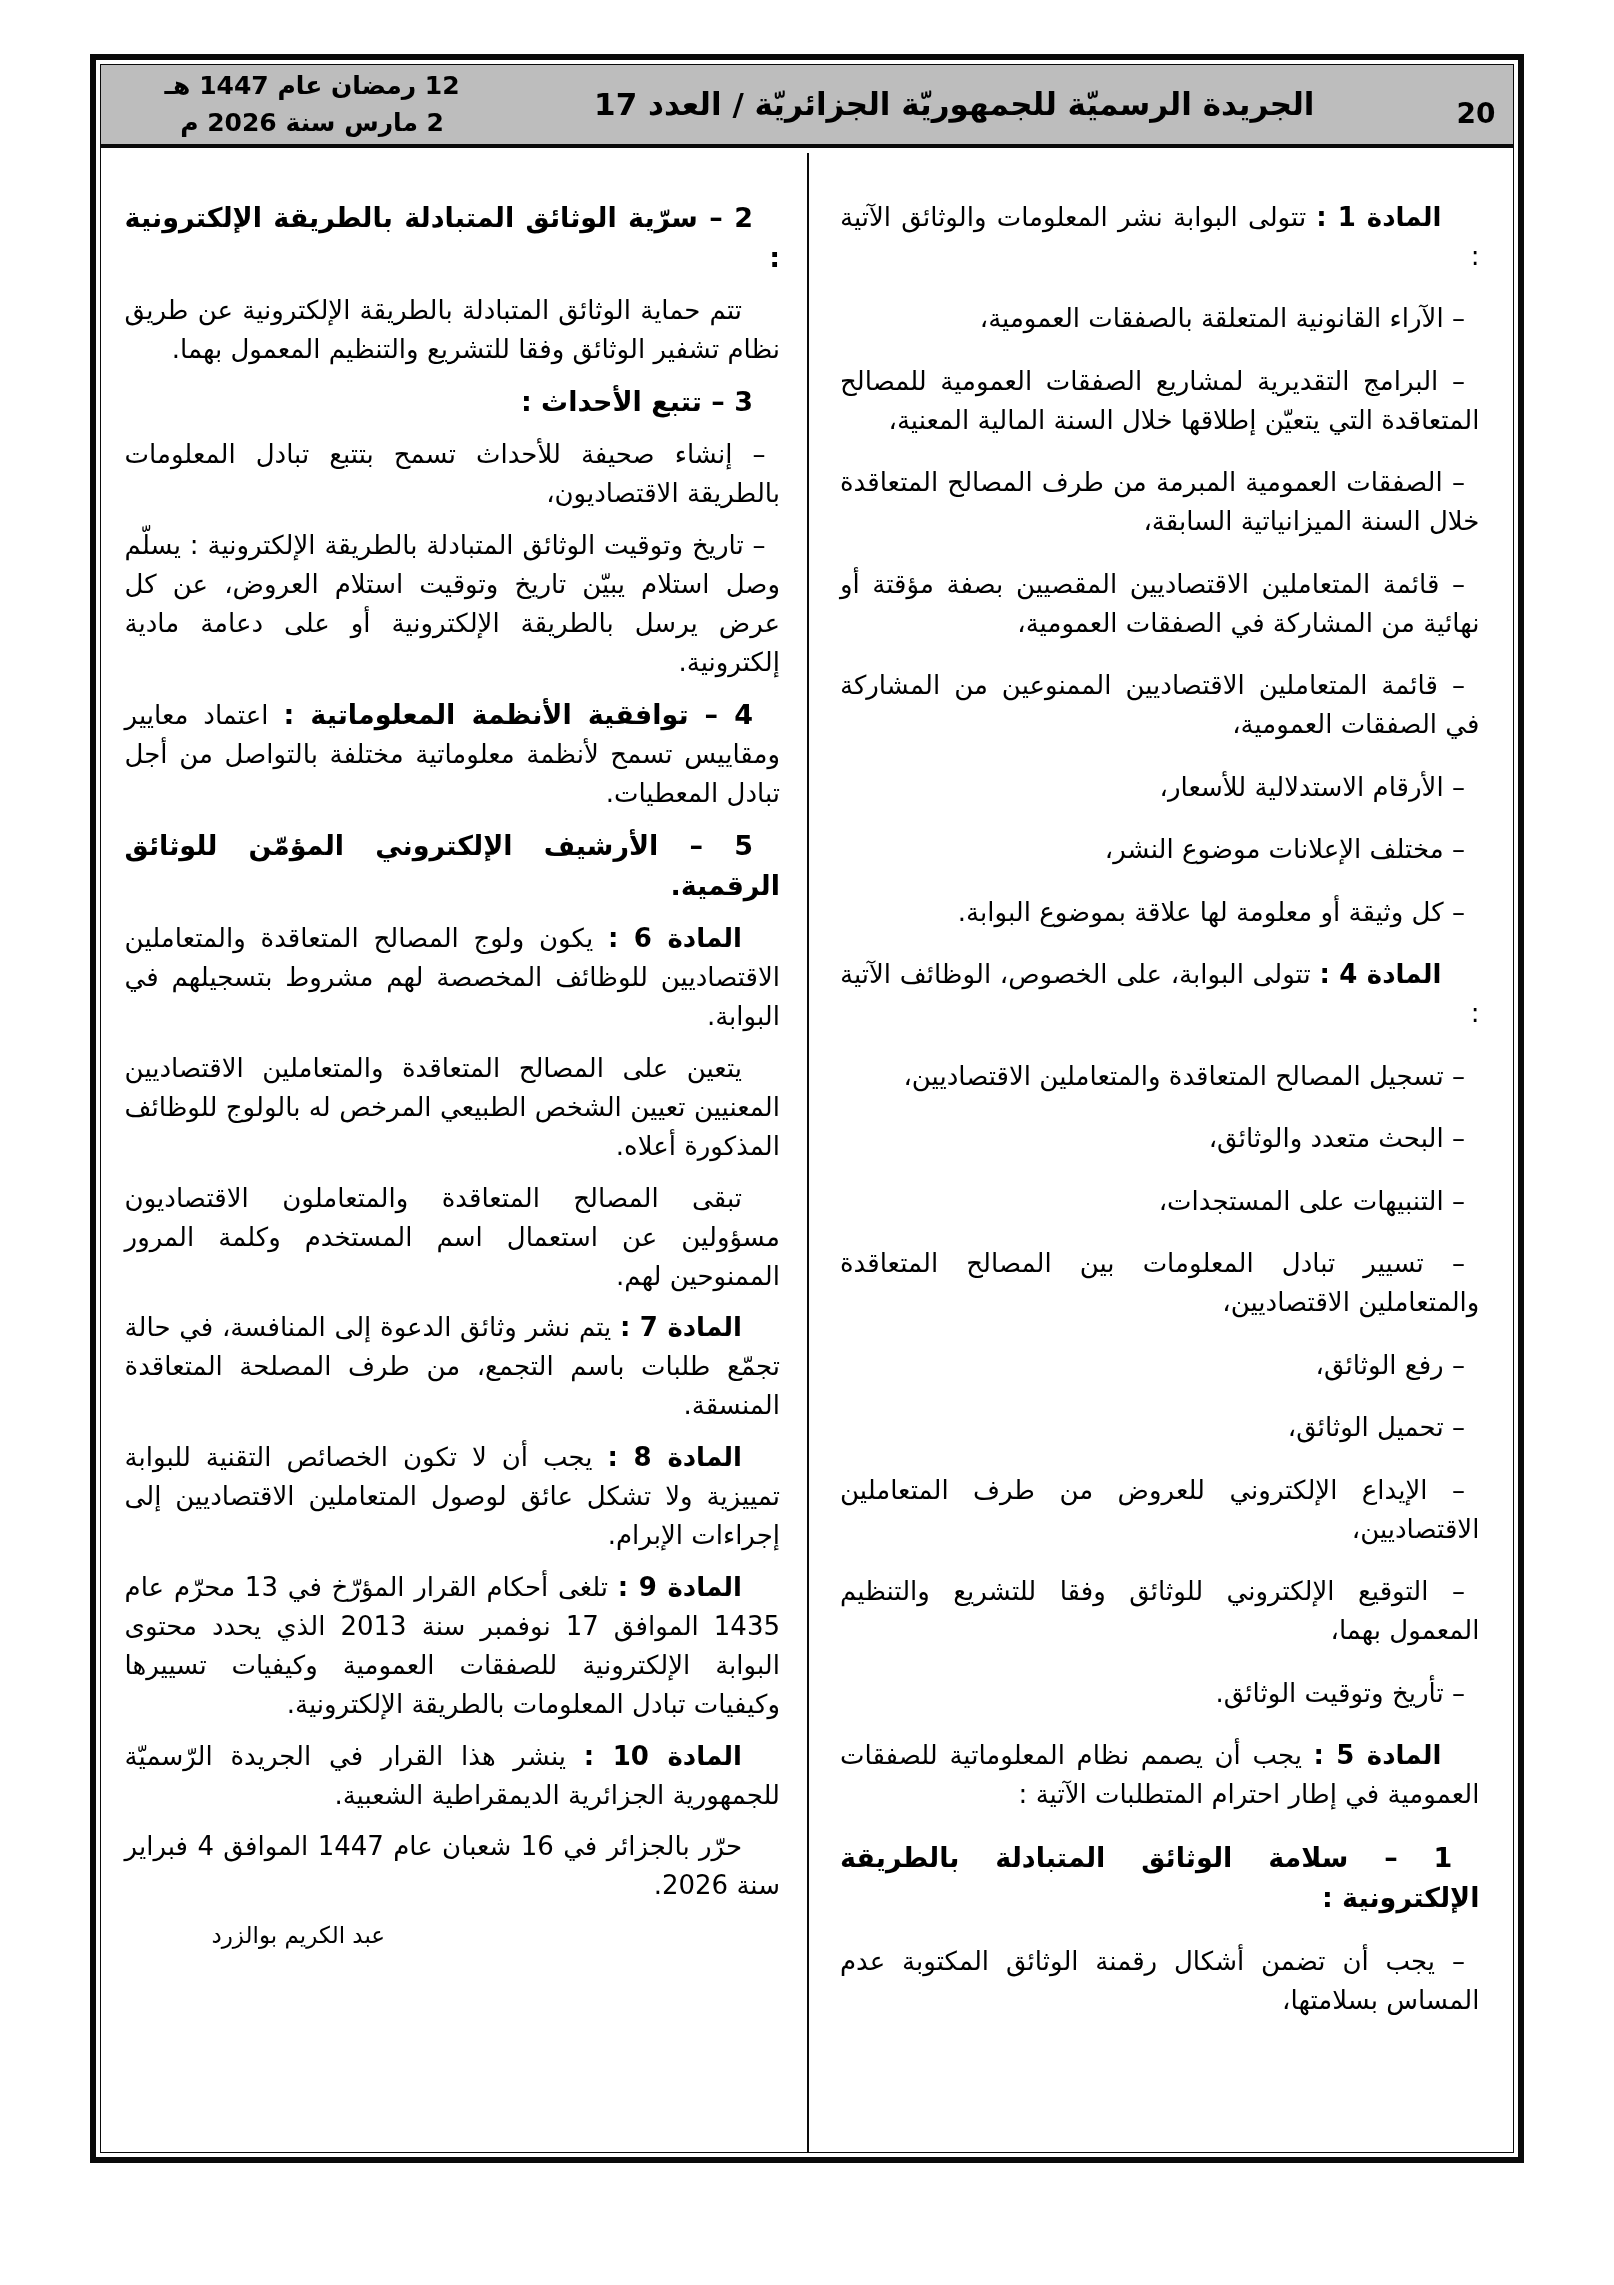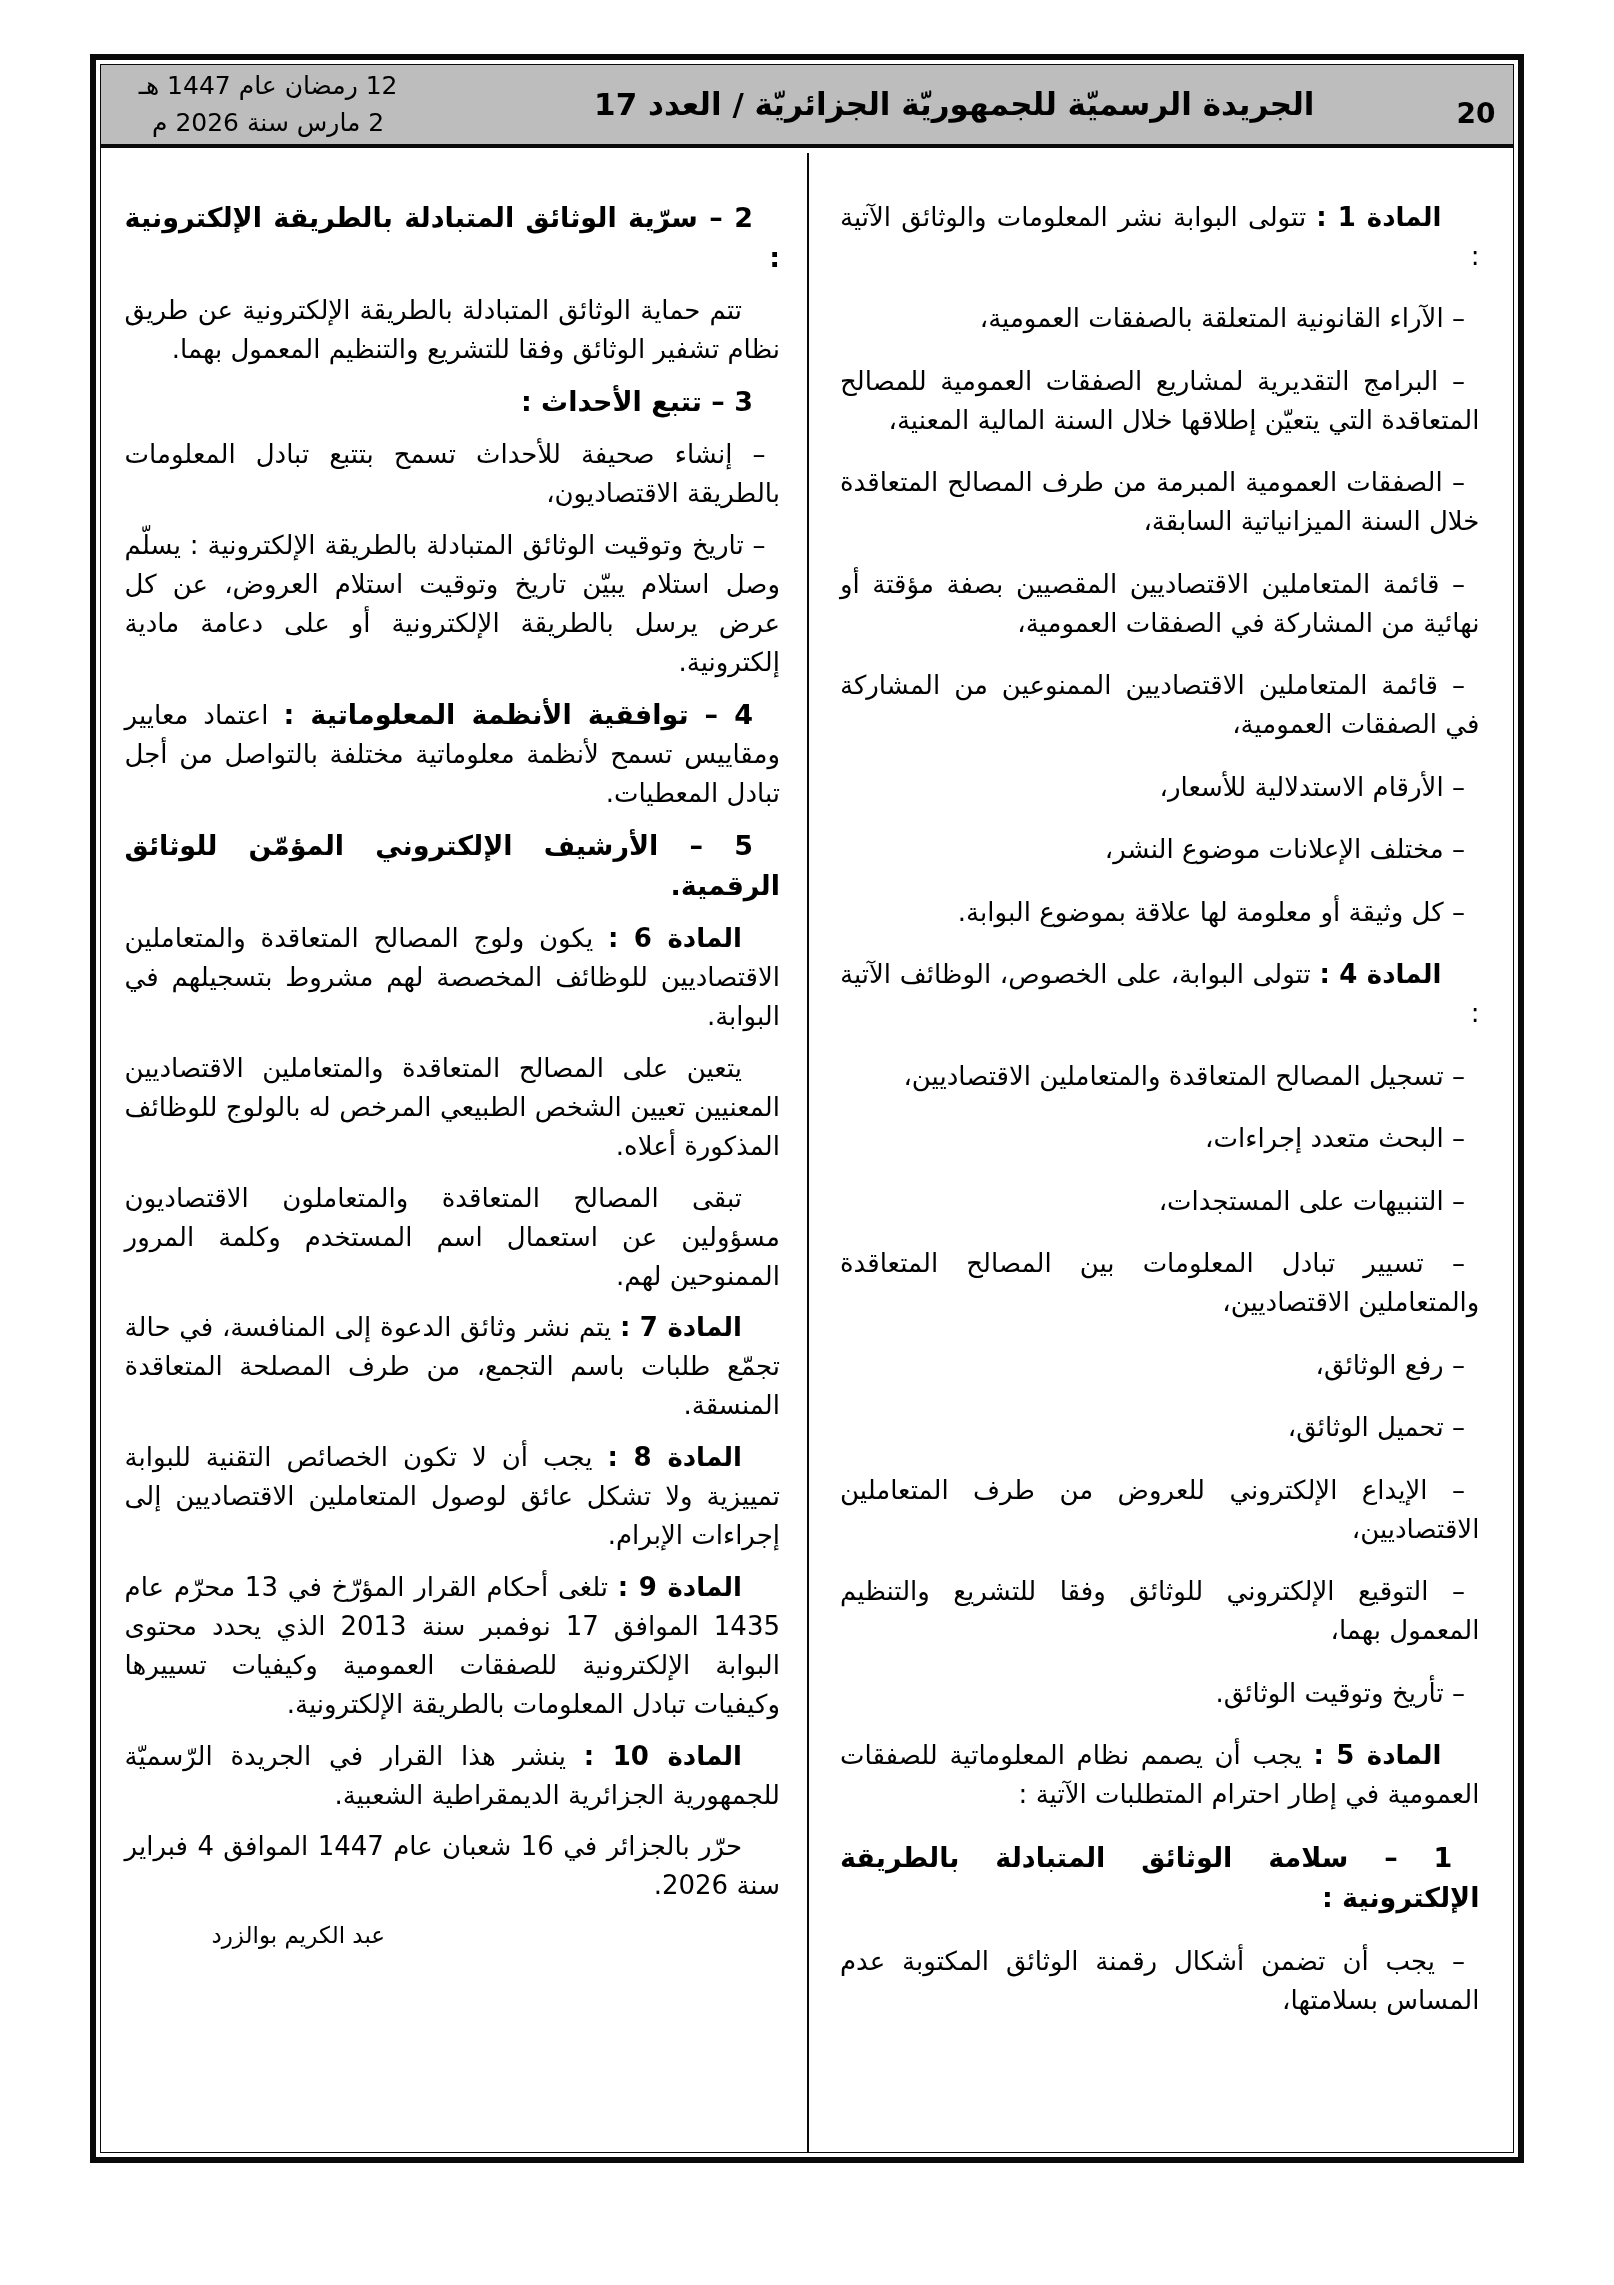--- a/index.html
+++ b/index.html
@@ -16,21 +16,21 @@
     position:absolute;inset:3.6px;border:1.8px solid #0a0a0a;overflow:hidden;
   }
   .band{
     position:absolute;top:0;left:0;right:0;height:83px;
     background:#bdbdbd;border-bottom:4.5px solid #0a0a0a;
     display:flex;align-items:center;box-sizing:border-box;
     padding:0 18px;
   }
   .band .pageno{width:181px;text-align:right;font-size:28px;font-weight:bold;margin-top:18px;}
   
-  .band .dates{width:299px;text-align:center;font-size:25px;font-weight:normal;line-height:1.5;}
+  .band .dates{width:299px;text-align:center;font-size:25px;font-weight:bold;line-height:1.5;margin-left:44px;}
   .band .title{flex:1;text-align:right;font-size:31px;font-weight:bold;}
   .body{
     position:absolute;top:88px;bottom:0;left:0;right:0;
     display:flex;
   }
   .col{
     width:50%;box-sizing:border-box;overflow:hidden;
     padding-top:45px;padding-bottom:7.2px;
   }
   .col-right{
@@ -80,21 +80,21 @@
           <p class="item">– الآراء القانونية المتعلقة بالصفقات العمومية،</p>
           <p class="item">– البرامج التقديرية لمشاريع الصفقات العمومية للمصالح المتعاقدة التي يتعيّن إطلاقها خلال السنة المالية المعنية،</p>
           <p class="item">– الصفقات العمومية المبرمة من طرف المصالح المتعاقدة خلال السنة الميزانياتية السابقة،</p>
           <p class="item">– قائمة المتعاملين الاقتصاديين المقصيين بصفة مؤقتة أو نهائية من المشاركة في الصفقات العمومية،</p>
           <p class="item">– قائمة المتعاملين الاقتصاديين الممنوعين من المشاركة في الصفقات العمومية،</p>
           <p class="item">– الأرقام الاستدلالية للأسعار،</p>
           <p class="item">– مختلف الإعلانات موضوع النشر،</p>
           <p class="item">– كل وثيقة أو معلومة لها علاقة بموضوع البوابة.</p>
           <p class="article"><b>المادة 4 :</b> تتولى البوابة، على الخصوص، الوظائف الآتية :</p>
           <p class="item">– تسجيل المصالح المتعاقدة والمتعاملين الاقتصاديين،</p>
-          <p class="item">– البحث متعدد إجراءات،</p>
+          <p class="item">– البحث متعدد والوثائق،</p>
           <p class="item">– التنبيهات على المستجدات،</p>
           <p class="item">– تسيير تبادل المعلومات بين المصالح المتعاقدة والمتعاملين الاقتصاديين،</p>
           <p class="item">– رفع الوثائق،</p>
           <p class="item">– تحميل الوثائق،</p>
           <p class="item">– الإيداع الإلكتروني للعروض من طرف المتعاملين الاقتصاديين،</p>
           <p class="item">– التوقيع الإلكتروني للوثائق وفقا للتشريع والتنظيم المعمول بهما،</p>
           <p class="item">– تأريخ وتوقيت الوثائق.</p>
           <p class="article"><b>المادة 5 :</b> يجب أن يصمم نظام المعلوماتية للصفقات العمومية في إطار احترام المتطلبات الآتية :</p>
           <p class="heading">1 – سلامة الوثائق المتبادلة بالطريقة الإلكترونية :</p>
           <p class="item">– يجب أن تضمن أشكال رقمنة الوثائق المكتوبة عدم المساس بسلامتها،</p>

